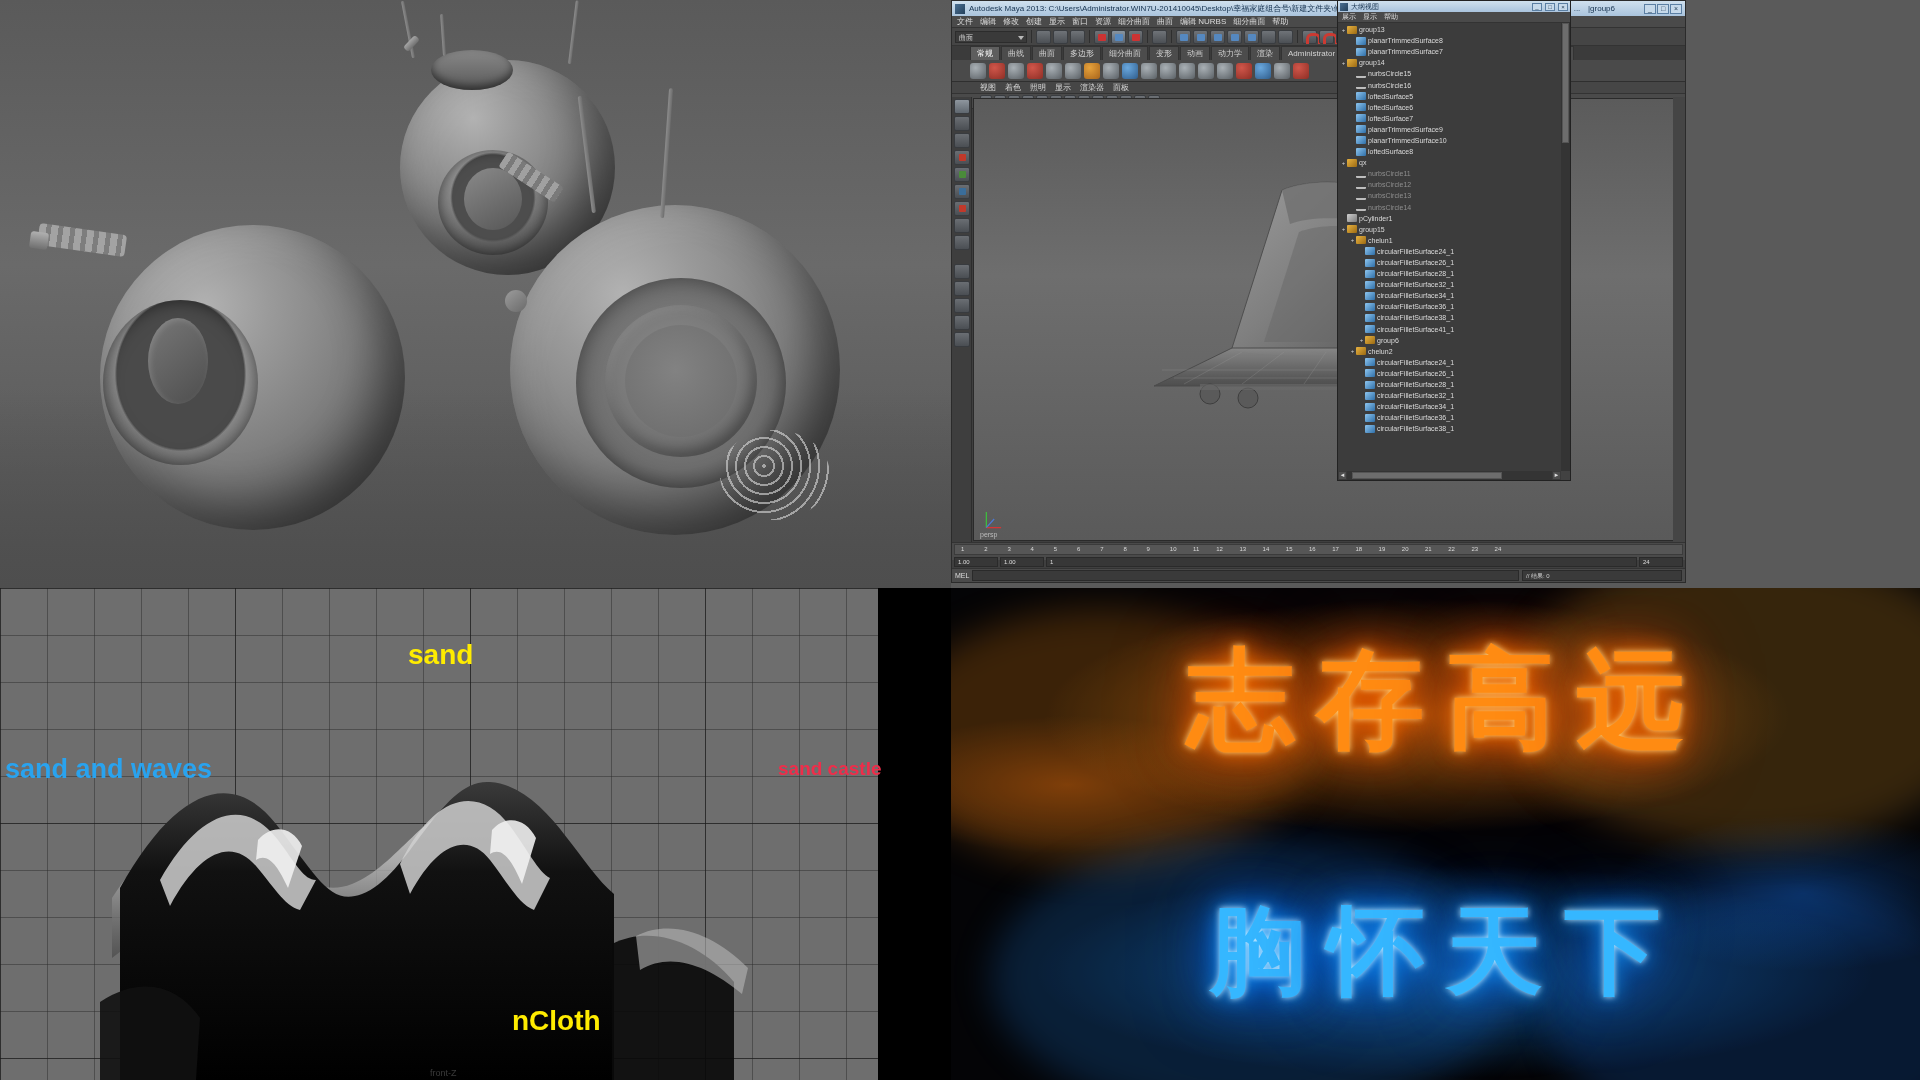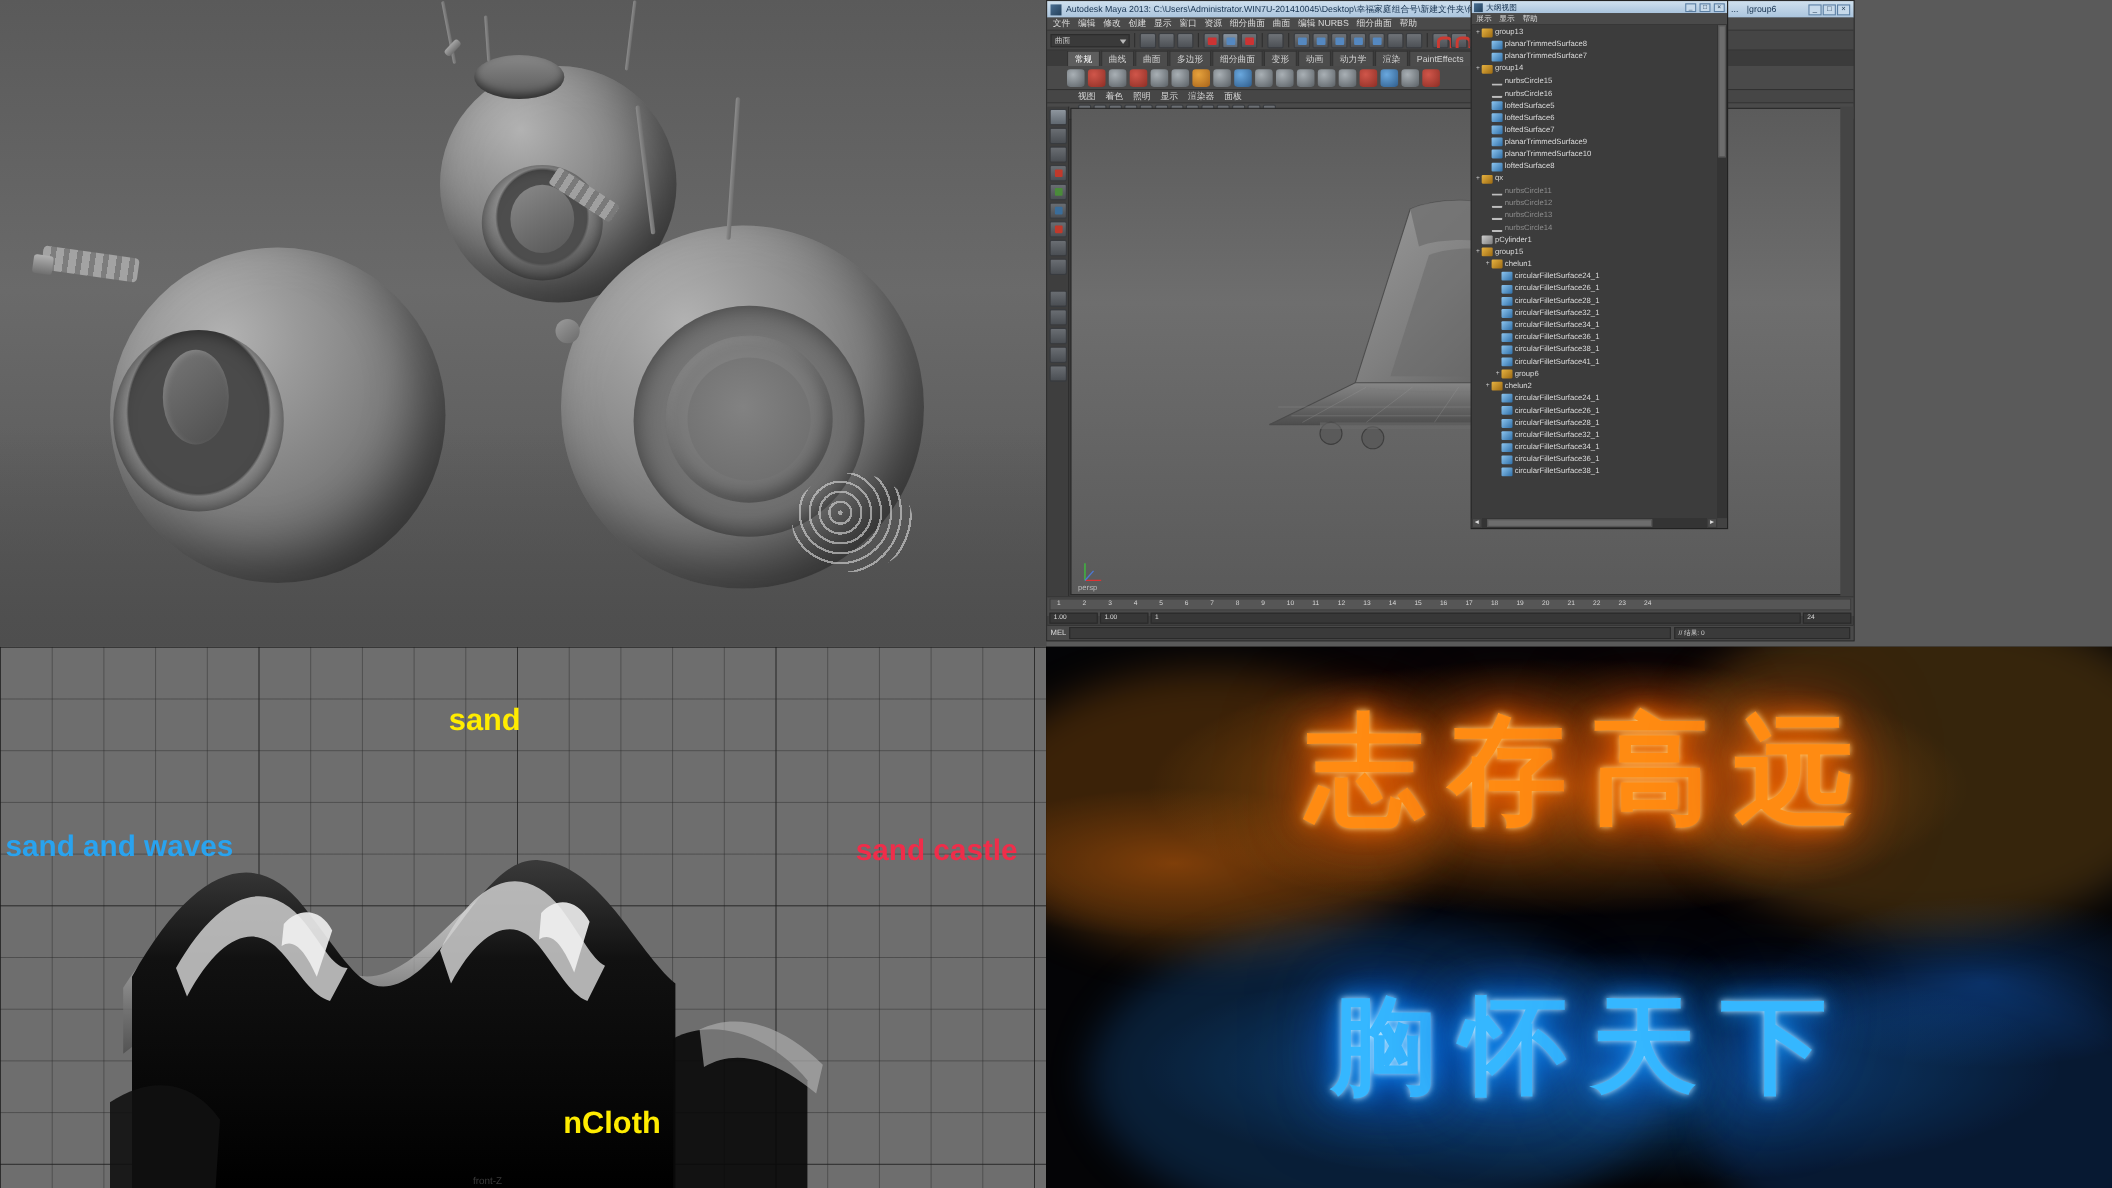--- a/index.html
+++ b/index.html
@@ -4,21 +4,21 @@
 <style>
   * { box-sizing: border-box; margin:0; padding:0; }
   html,body { width:1920px; height:1080px; overflow:hidden; background:#000;
     font-family:"Liberation Sans", sans-serif; }
   #page { position:relative; width:1920px; height:1080px; }
 
   
   .quad { position:absolute; overflow:hidden; }
   #q-tl { left:0; top:0; width:951px; height:588px; }
   #q-tr { left:951px; top:0; width:969px; height:588px; }
-  #q-bl { left:0; top:588px; width:951px; height:492px; }
+  #q-bl { left:0; top:588px; width:878px; height:492px; }
   #q-br { left:951px; top:588px; width:969px; height:492px; }
 
   
   #q-tl { background:linear-gradient(180deg,#5a5a5a 0%,#6a6a6a 45%,#545454 100%); }
   .tl-floor { position:absolute; left:0; right:0; bottom:0; height:200px;
     background:linear-gradient(180deg,rgba(70,70,70,0) 0%, #4e4e4e 100%); }
   .sphere { position:absolute; border-radius:50%;
     background:radial-gradient(circle at 34% 27%, #b2b2b2 0%, #9a9a9a 22%, #7e7e7e 52%, #5e5e5e 78%, #3f3f3f 100%);
     box-shadow: inset -18px -22px 48px rgba(0,0,0,.45), inset 14px 16px 34px rgba(255,255,255,.10); }
   .ring { position:absolute; border-radius:50%; }
@@ -158,21 +158,21 @@
     background-size:47px 47px; }
   .grid-major { position:absolute; inset:0;
     background-image:
       linear-gradient(to right, rgba(25,25,25,.6) 1px, transparent 1px),
       linear-gradient(to bottom, rgba(25,25,25,.6) 1px, transparent 1px);
     background-size:235px 235px; }
   .anno { position:absolute; font-weight:bold; white-space:nowrap; }
   .anno-peak   { color:#ffec00; font-size:28px; left:408px; top:639px; }
   .anno-valley { color:#ffec00; font-size:28px; left:512px; top:1005px; }
   .anno-tides  { color:#29a3ef; font-size:27px; left:5px; top:754px; }
-  .anno-sand   { color:#ef2d4a; font-size:27px; left:778px; top:758px; }
+  .anno-sand   { color:#ef2d4a; font-size:19px; left:778px; top:758px; }
   .bl-status { position:absolute; left:430px; bottom:2px; font-size:9px; color:#3a3a3a; }
 
   
   #q-br { background:#000; }
   .fire-bg { position:absolute; inset:0;
     background:
       radial-gradient(ellipse 55% 34% at 48% 26%, rgba(255,150,20,.55), transparent 70%),
       radial-gradient(ellipse 60% 30% at 52% 78%, rgba(30,150,255,.45), transparent 72%),
       radial-gradient(ellipse 30% 20% at 12% 40%, rgba(255,110,10,.35), transparent 70%),
       radial-gradient(ellipse 28% 22% at 88% 62%, rgba(20,120,255,.32), transparent 72%),
@@ -312,21 +312,21 @@
       <div class="shelf-tabs" id="shelf-tabs">
           <span class="shelf-tab active">常规</span>
           <span class="shelf-tab">曲线</span>
           <span class="shelf-tab">曲面</span>
           <span class="shelf-tab">多边形</span>
           <span class="shelf-tab">细分曲面</span>
           <span class="shelf-tab">变形</span>
           <span class="shelf-tab">动画</span>
           <span class="shelf-tab">动力学</span>
           <span class="shelf-tab">渲染</span>
-          <span class="shelf-tab">PaintEffects</span>
+          <span class="shelf-tab">Administrator</span>
           <span class="shelf-tab">卡通</span>
           <span class="shelf-tab">肌肉</span>
           <span class="shelf-tab">流体</span>
           <span class="shelf-tab">毛发</span>
           <span class="shelf-tab">头发</span>
           <span class="shelf-tab">nCloth</span>
           <span class="shelf-tab">自定义</span>
         </div>
 
       <div class="shelf-icons">

